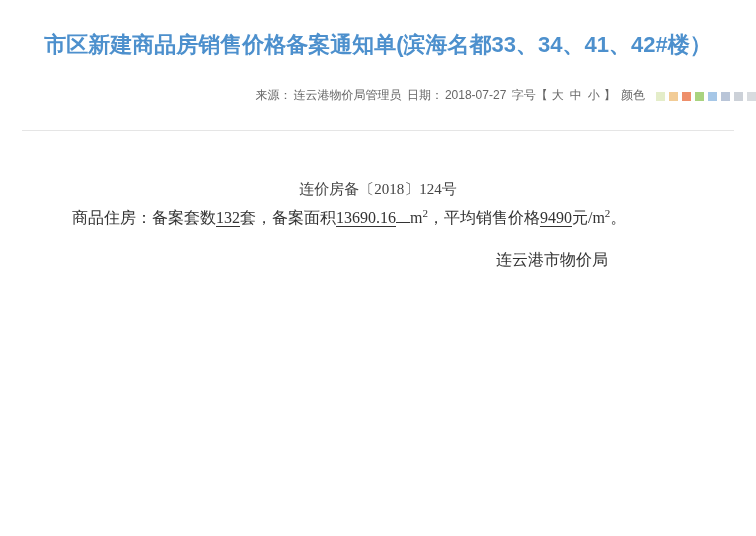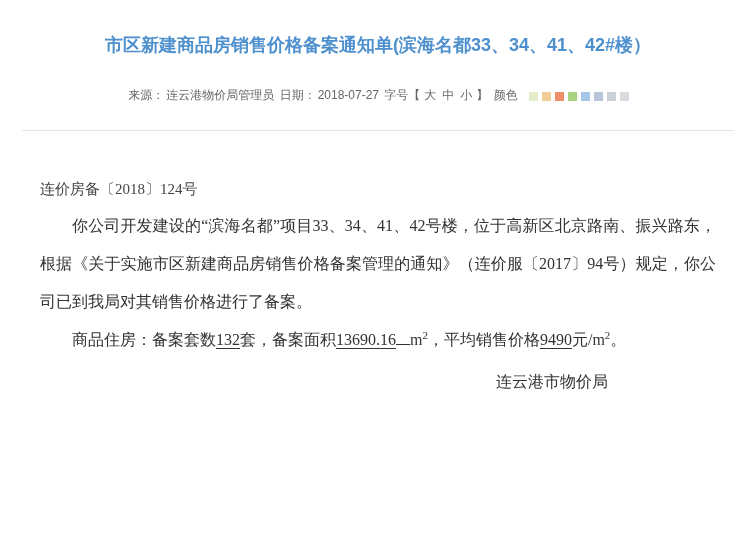--- a/index.html
+++ b/index.html
@@ -11,28 +11,28 @@
     position: relative;
     width: 756px;
     height: 536px;
     background: #ffffff;
     overflow: hidden;
     font-family: "Liberation Sans", sans-serif;
   }
   .title {
     margin: 30px 28px 0;
     text-align: center;
-    font-size: 18px;
+    font-size: 22px;
     line-height: 30px;
     font-weight: bold;
     color: #4d90cd;
   }
   .meta {
     margin-top: 28px;
-    text-align: center;
+    text-align: right;
     font-size: 12px;
     color: #666666;
     line-height: 15px;
     white-space: nowrap;
   }
   .meta .seg { margin: 0 1px; }
   .meta .size-link {
     cursor: pointer;
     margin: 0 3px;
   }
@@ -55,20 +55,21 @@
     margin: 27px 22px 0;
   }
   .doc {
     margin: 0 40px;
     color: #333333;
     font-size: 16px;
     font-family: "Liberation Serif", serif;
   }
   .doc-number {
     margin: 48px 0 0;
+    text-align: center;
     font-size: 15px;
     color: #444444;
     line-height: 20px;
   }
   .recipient {
     margin: 24px 0 0;
     line-height: 22px;
   }
   .para {
     margin: 8px 0 0;
@@ -112,21 +113,20 @@
     <span class="seg">颜色</span><span class="palette"><span class="swatch" style="background: rgb(228, 237, 201);"></span><span class="swatch" style="background: rgb(242, 204, 150);"></span><span class="swatch" style="background: rgb(238, 143, 106);"></span><span class="swatch" style="background: rgb(169, 211, 127);"></span><span class="swatch" style="background: rgb(166, 199, 231);"></span><span class="swatch" style="background: rgb(185, 197, 216);"></span><span class="swatch" style="background: rgb(204, 209, 216);"></span><span class="swatch" style="background: rgb(216, 219, 223);"></span></span>
   </div>
 
   <hr class="divider">
 
   <div class="doc">
 
     <p class="doc-number">连价房备〔2018〕124号</p>
 
 
-    <p class="para">你公司开发建设的“滨海名都”项目33、34、41、42号楼，位于高新区北京路南、振兴路东，根据《关于实施市区新建商品房销售价格备案管理的通知》（连价服〔2017〕94号）规定，你公司已到我局对其销售价格进行了备案。</p>
 
     <p class="para tight"><span>商品住房：备案套数</span><span class="u">132</span><span>套，备案面积</span><span class="u">13690.16</span><span class="u-gap"></span><span>m</span><sup>2</sup><span>，平均销售价格</span><span class="u">9490</span><span>元/m</span><sup>2</sup><span>。</span></p>
 
 
     <p class="signature">连云港市物价局</p>
 
   </div>
 
 </div>
 

